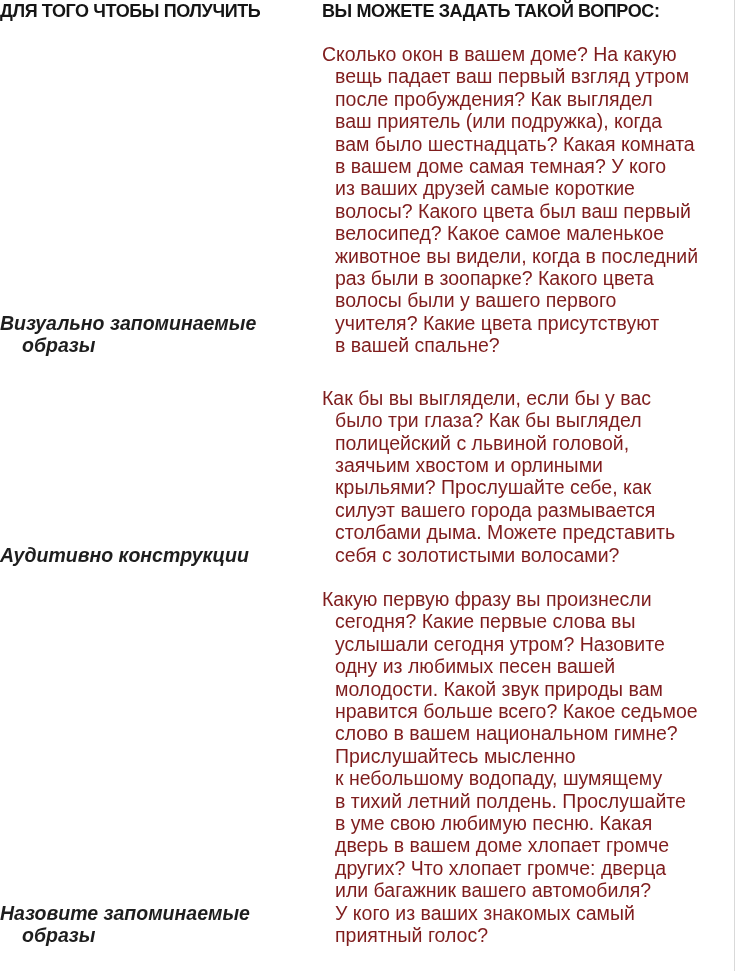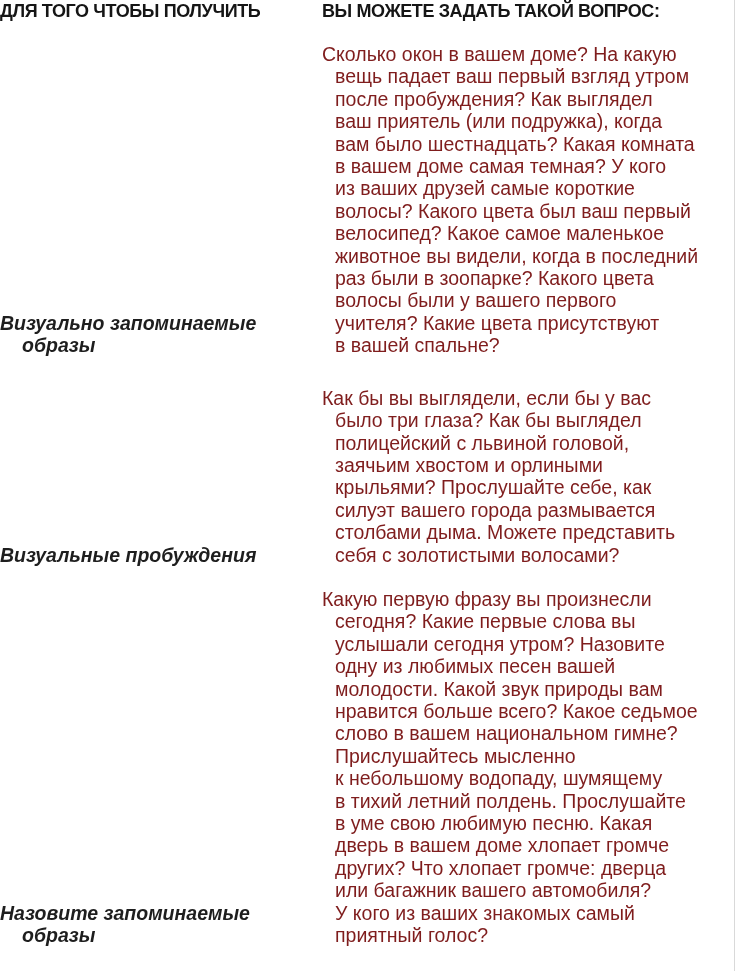--- a/index.html
+++ b/index.html
@@ -96,21 +96,21 @@
 из ваших друзей самые короткие
 волосы? Какого цвета был ваш первый
 велосипед? Какое самое маленькое
 животное вы видели, когда в последний
 раз были в зоопарке? Какого цвета
 волосы были у вашего первого
 учителя? Какие цвета присутствуют
 в вашей спальне?</div>
       </div>
       <div class="row row-1">
-        <div class="cat">Визуальные пробуждения</div>
+        <div class="cat">Аудитивно конструкции</div>
         <div class="q">Как бы вы выглядели, если бы у вас
 было три глаза? Как бы выглядел
 полицейский с львиной головой,
 заячьим хвостом и орлиными
 крыльями? Прослушайте себе, как
 силуэт вашего города размывается
 столбами дыма. Можете представить
 себя с золотистыми волосами?</div>
       </div>
       <div class="row row-2">

